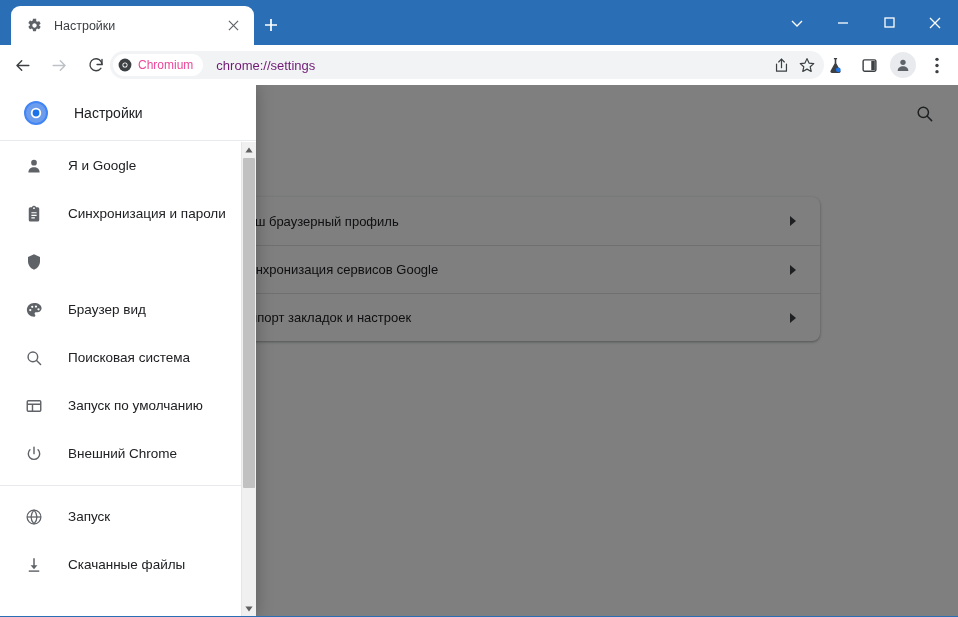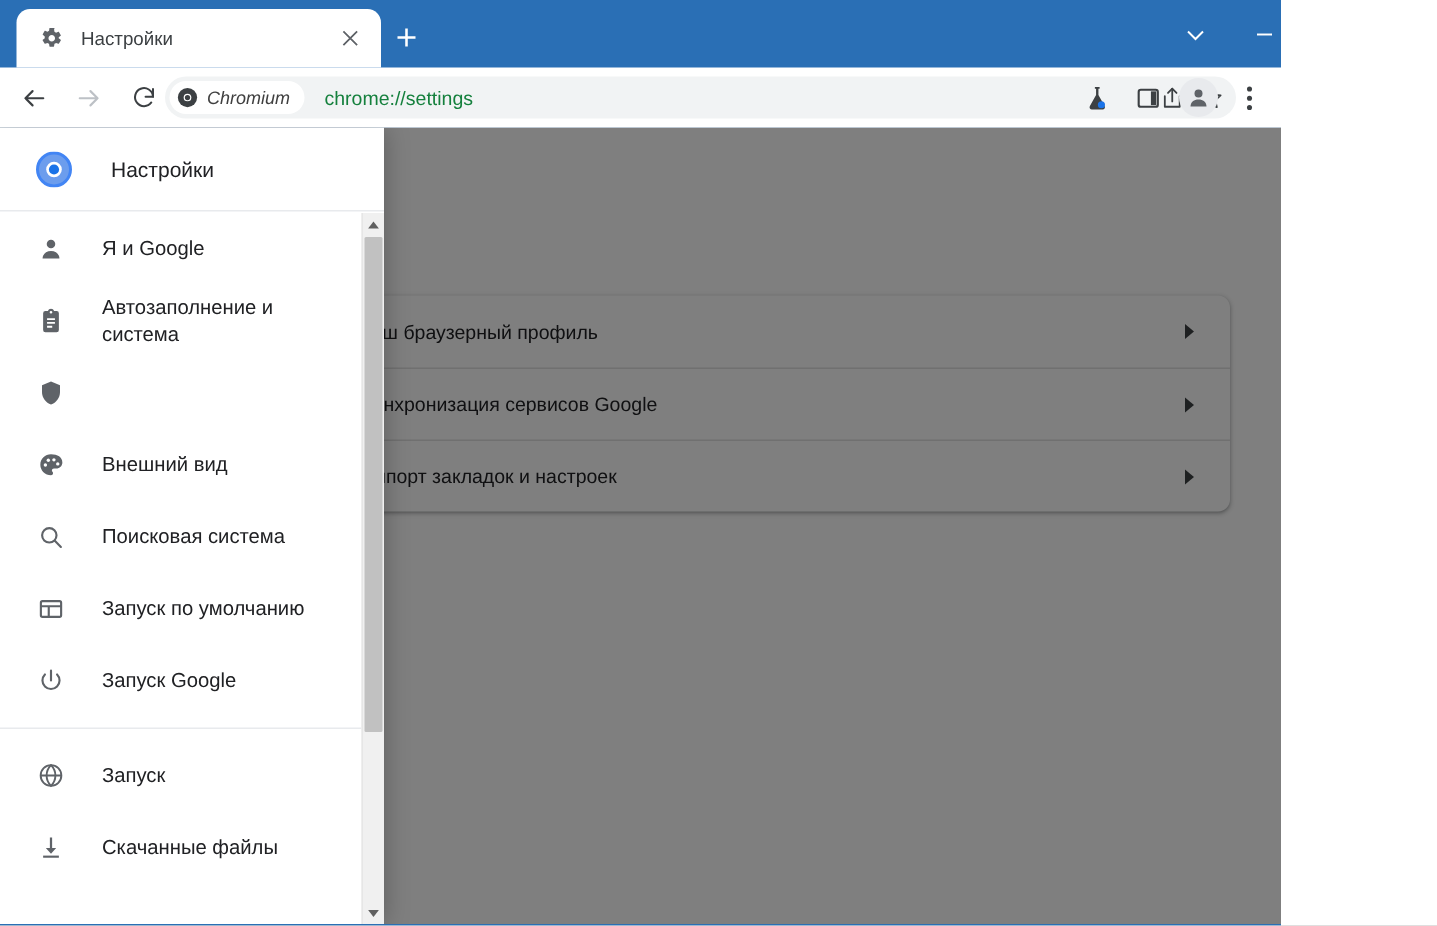--- a/index.html
+++ b/index.html
@@ -5,21 +5,21 @@
   * { box-sizing: border-box; margin: 0; padding: 0; }
   html, body {
     width: 958px; height: 617px;
     overflow: hidden;
     font-family: "Liberation Sans", sans-serif;
     background: #ffffff;
   }
 
   .window {
     position: relative;
-    width: 854px; height: 617px;
+    width: 958px; height: 617px;
     background: #2a6fb5;
     overflow: hidden;
   }
 
   
   .tabstrip {
     position: absolute; left: 0; top: 0;
     width: 958px; height: 45px;
     background: #2a6fb5;
   }
@@ -98,29 +98,28 @@
     height: 22px;
     margin-left: 3px;
     padding: 0 10px 0 5px;
     background: #ffffff;
     border-radius: 11px;
     display: flex; align-items: center;
     flex: 0 0 auto;
   }
   .chip-label {
     font-size: 12px;
-    color: #404040;
+    color: #ec4899;
     margin-left: 6px;
     white-space: nowrap;
-    font-style: italic;
   }
   .omni-url {
     margin-left: 13px;
     font-size: 13px;
-    color: #15803d;
+    color: #701a75;
     white-space: nowrap;
   }
   .omni-right {
     position: absolute; right: 4px; top: 0;
     height: 28px;
     display: flex; align-items: center;
   }
   .omni-ic {
     width: 26px; height: 26px;
     display: flex; align-items: center; justify-content: center;
@@ -482,21 +481,21 @@
           </span>
           <span class="menu-label">Я и Google</span>
         </div>
 
         <div class="menu-item">
           <span class="menu-icon">
             <svg width="18" height="18" viewBox="0 0 24 24" fill="#5f6368">
               <path d="M17 3h-2.2a3 3 0 0 0-5.6 0H7a2 2 0 0 0-2 2v15a2 2 0 0 0 2 2h10a2 2 0 0 0 2-2V5a2 2 0 0 0-2-2zm-5 0a1.2 1.2 0 1 1 0 2.4A1.2 1.2 0 0 1 12 3zM8.5 9.5h7v1.6h-7zm0 3.4h7v1.6h-7zm0 3.4h4.6v1.6H8.5z" fill="#5f6368"></path>
             </svg>
           </span>
-          <span class="menu-label">Автозаполнение и система</span>
+          <span class="menu-label">Синхронизация и пароли</span>
         </div>
 
         <div class="menu-item">
           <span class="menu-icon">
             <svg width="18" height="18" viewBox="0 0 24 24" fill="#5f6368">
               <path d="M12 1.8 L20 5.2 V11 C20 16.2 16.6 20.6 12 22.2 C7.4 20.6 4 16.2 4 11 V5.2 Z"></path>
             </svg>
           </span>
         </div>
 
@@ -504,21 +503,21 @@
         <div class="menu-item">
           <span class="menu-icon">
             <svg width="18" height="18" viewBox="0 0 24 24" fill="#5f6368">
               <path d="M12 2.5C6.8 2.5 2.5 6.6 2.5 11.8c0 5.2 4.3 9.3 9.5 9.3 1 0 1.8-.8 1.8-1.8 0-.5-.2-.9-.5-1.2-.3-.3-.5-.7-.5-1.2 0-1 .8-1.8 1.8-1.8h2.1c3 0 5.4-2.4 5.4-5.4 0-4.6-4.3-7.2-10.1-7.2z"></path>
               <circle cx="7" cy="12" r="1.5" fill="#ffffff"></circle>
               <circle cx="9.6" cy="7.8" r="1.5" fill="#ffffff"></circle>
               <circle cx="14.6" cy="7.4" r="1.5" fill="#ffffff"></circle>
               <circle cx="18" cy="11" r="1.5" fill="#ffffff"></circle>
             </svg>
           </span>
-          <span class="menu-label">Внешний вид</span>
+          <span class="menu-label">Браузер вид</span>
         </div>
 
         <div class="menu-item">
           <span class="menu-icon">
             <svg width="18" height="18" viewBox="0 0 24 24" stroke="#5f6368" stroke-width="1.9" fill="none" stroke-linecap="round">
               <circle cx="10.5" cy="10.5" r="6.4"></circle>
               <path d="M15.4 15.4 L20.8 20.8"></path>
             </svg>
           </span>
           <span class="menu-label">Поисковая система</span>
@@ -534,21 +533,21 @@
           <span class="menu-label">Запуск по умолчанию</span>
         </div>
 
         <div class="menu-item">
           <span class="menu-icon">
             <svg width="18" height="18" viewBox="0 0 24 24" fill="none" stroke="#5f6368" stroke-width="1.9" stroke-linecap="round">
               <path d="M12 2.8 V11.5"></path>
               <path d="M6.6 6.2 A7.6 7.6 0 1 0 17.4 6.2"></path>
             </svg>
           </span>
-          <span class="menu-label">Запуск Google</span>
+          <span class="menu-label">Внешний Chrome</span>
         </div>
 
         <div class="menu-sep"></div>
 
         <div class="menu-item">
           <span class="menu-icon">
             <svg width="18" height="18" viewBox="0 0 24 24" fill="none" stroke="#5f6368" stroke-width="1.7">
               <circle cx="12" cy="12" r="9.2"></circle>
               <path d="M2.8 12 H21.2"></path>
               <path d="M12 2.8 C14.8 5.6 15.9 9 15.9 12 C15.9 15 14.8 18.4 12 21.2 C9.2 18.4 8.1 15 8.1 12 C8.1 9 9.2 5.6 12 2.8 Z"></path>

